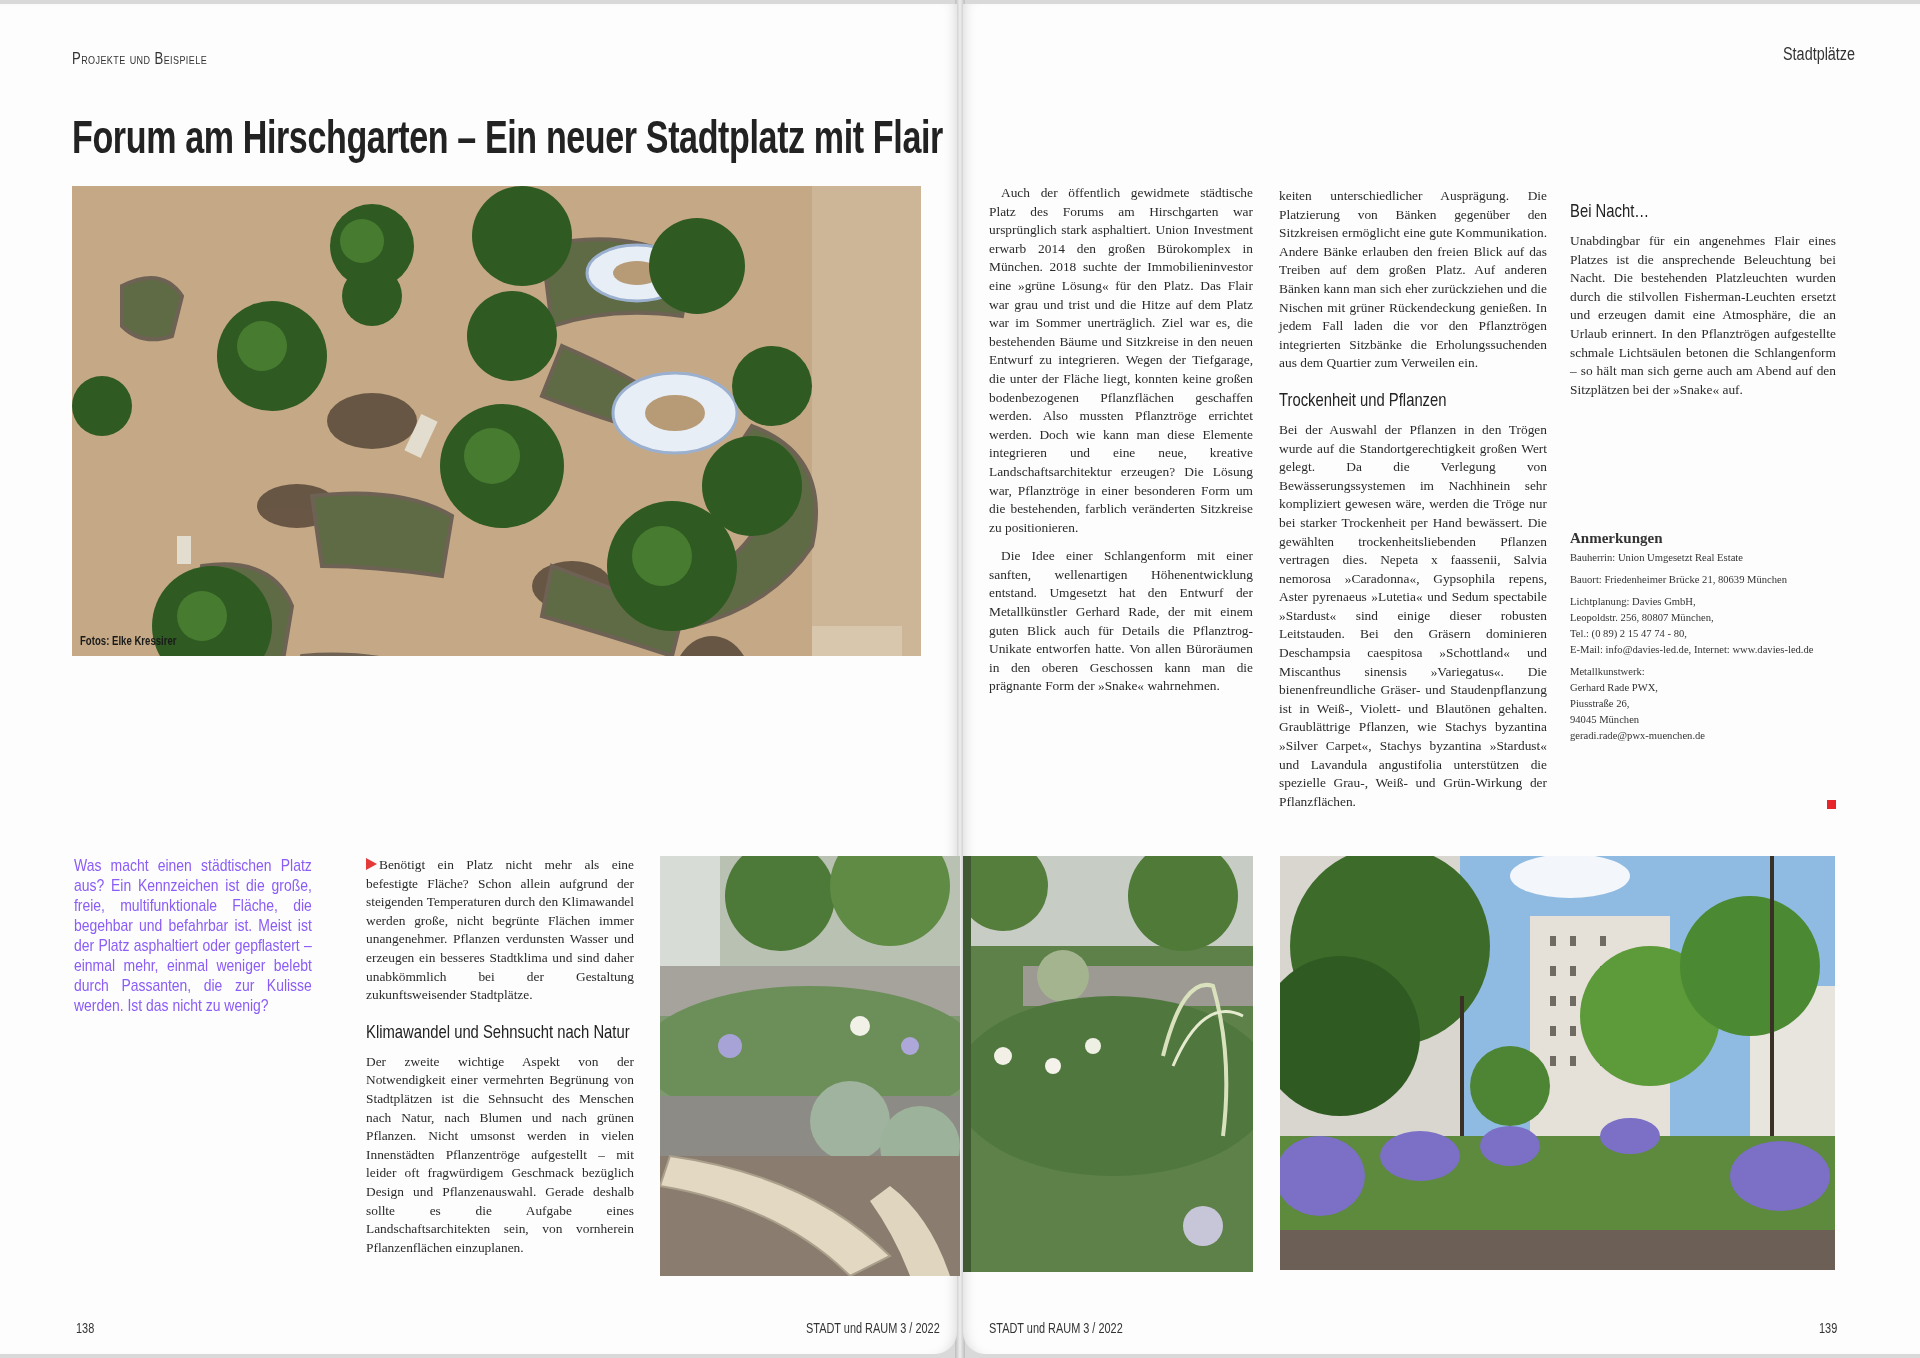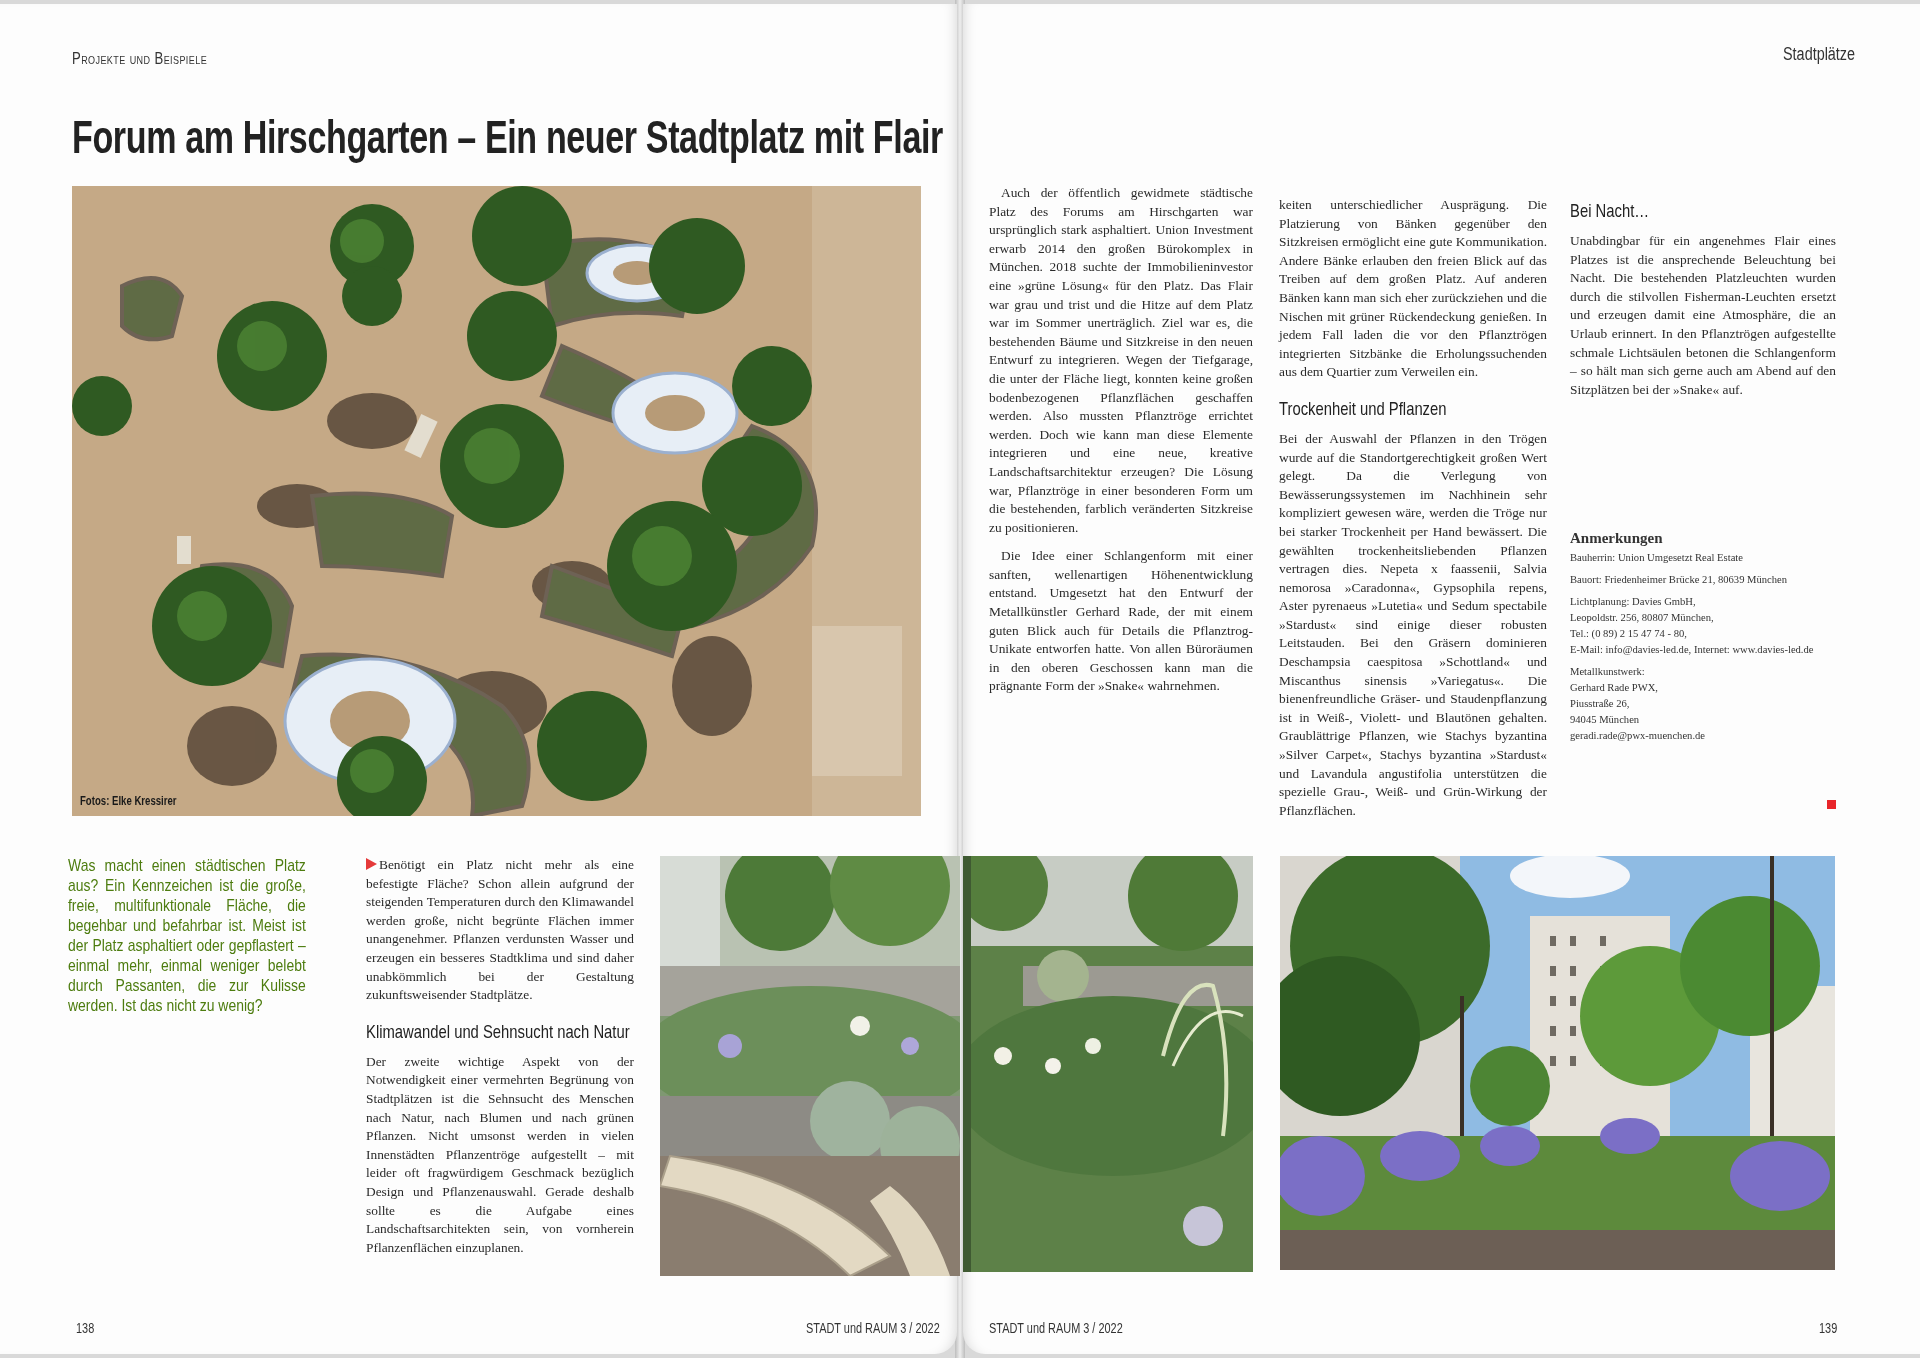--- a/index.html
+++ b/index.html
@@ -18,21 +18,21 @@
 
   .section-label { left:72px; top:46px; font-family:"Liberation Sans", sans-serif; font-size:16px; letter-spacing:.5px; color:#333; font-variant:small-caps; transform:scaleX(.82); transform-origin:left top; }
   .rubric { right:65px; top:40px; font-family:"Liberation Sans", sans-serif; font-size:18px; color:#333; transform:scaleX(.8); transform-origin:right top; }
   .title { left:72px; top:106px; font-family:"Liberation Sans", sans-serif; font-size:46px; font-weight:bold; color:#222; transform:scaleX(.74); transform-origin:left top; white-space:nowrap; letter-spacing:-.5px; }
 
   .body-col { font-size:13.4px; line-height:18.6px; text-align:justify; hyphens:manual; color:#2a2a2a; }
   .body-col p { margin:0 0 10px 0; }
   .body-col p.indent { text-indent:12px; }
   .subhead { font-family:"Liberation Sans", sans-serif; font-size:19px; color:#222; transform:scaleX(.78); transform-origin:left top; white-space:nowrap; margin:18px 0 6px 0; height:24px; }
 
-  .lead { left:68px; top:852px; width:238px; font-family:"Liberation Sans", sans-serif; font-size:17px; line-height:20px; color:#4d7c0f; text-align:justify; }
+  .lead { left:74px; top:852px; width:238px; font-family:"Liberation Sans", sans-serif; font-size:17px; line-height:20px; color:#8b5cf6; text-align:justify; }
   .lead span { display:block; transform:scaleX(.82); transform-origin:left top; width:290px; }
 
   .arrow-marker { display:inline-block; width:0; height:0; border-top:6px solid transparent; border-bottom:6px solid transparent; border-left:11px solid #e53a3a; margin-right:2px; vertical-align:-1px; }
 
   .notes { left:1570px; top:526px; width:260px; font-size:10.6px; line-height:16px; color:#333; }
   .notes .nh { font-weight:bold; font-size:15px; margin-bottom:4px; }
   .notes p { margin:0 0 6px 0; }
   .end-mark { left:1827px; top:800px; width:9px; height:9px; background:#e8252a; }
 
   .folio { font-family:"Liberation Sans", sans-serif; font-size:14px; color:#333; transform:scaleX(.78); transform-origin:left top; white-space:nowrap; top:1316px; }
@@ -42,21 +42,21 @@
 </style>
 </head>
 <body>
 
 <div class="gutter"></div>
 
 <div class="page page-left">
   <div class="abs section-label">Projekte und Beispiele</div>
   <div class="abs title">Forum am Hirschgarten – Ein neuer Stadtplatz mit Flair</div>
 
-  <div class="photo" style="left:72px; top:182px; width:849px; height:630px; background:#c8ad8a;">
+  <div class="photo" style="left:72px; top:182px; width:849px; height:470px; background:#c8ad8a;">
     <svg width="849" height="630" viewBox="0 0 849 630">
       <rect width="849" height="630" fill="#c5a986"></rect>
       <rect x="740" y="0" width="109" height="630" fill="#cdb697"></rect>
       <rect x="740" y="440" width="90" height="150" fill="#d8c6ad"></rect>
 
       <g fill="#4a3b2e" opacity=".75">
         <ellipse cx="300" cy="235" rx="45" ry="28"></ellipse>
         <ellipse cx="225" cy="320" rx="40" ry="22"></ellipse>
         <ellipse cx="420" cy="520" rx="55" ry="35"></ellipse>
         <ellipse cx="160" cy="560" rx="45" ry="40"></ellipse>
@@ -174,21 +174,21 @@
       <circle cx="240" cy="370" r="20" fill="#c7c5d8"></circle>
       <rect x="0" y="0" width="8" height="416" fill="#3f5a32"></rect>
     </svg>
   </div>
 
   <div class="abs body-col" style="left:26px; top:180px; width:264px;">
     <p class="indent">Auch der öffentlich gewidmete städtische Platz des Forums am Hirschgarten war ursprünglich stark asphaltiert. Union Investment erwarb 2014 den großen Bürokomplex in München. 2018 suchte der Immobilieninvestor eine »grüne Lösung« für den Platz. Das Flair war grau und trist und die Hitze auf dem Platz war im Sommer unerträglich. Ziel war es, die bestehenden Bäume und Sitzkreise in den neuen Entwurf zu integrieren. Wegen der Tiefgarage, die unter der Fläche liegt, konnten keine großen bodenbezogenen Pflanzflächen geschaffen werden. Also mussten Pflanztröge errichtet werden. Doch wie kann man diese Elemente integrieren und eine neue, kreative Landschaftsarchitektur erzeugen? Die Lösung war, Pflanztröge in einer besonderen Form um die bestehenden, farblich veränderten Sitzkreise zu positionieren.</p>
     <p class="indent">Die Idee einer Schlangenform mit einer sanften, wellenartigen Höhenentwicklung entstand. Umgesetzt hat den Entwurf der Metallkünstler Gerhard Rade, der mit einem guten Blick auch für Details die Pflanztrog-Unikate entworfen hatte. Von allen Büroräumen in den oberen Geschossen kann man die prägnante Form der »Snake« wahrnehmen.</p>
   </div>
 
-  <div class="abs body-col" style="left:316px; top:192px; width:268px;">
+  <div class="abs body-col" style="left:316px; top:183px; width:268px;">
     <p>keiten unterschiedlicher Ausprägung. Die Platzierung von Bänken gegenüber den Sitzkreisen ermöglicht eine gute Kommunikation. Andere Bänke erlauben den freien Blick auf das Treiben auf dem großen Platz. Auf anderen Bänken kann man sich eher zurückziehen und die Nischen mit grüner Rückendeckung genießen. In jedem Fall laden die vor den Pflanztrögen integrierten Sitzbänke die Erholungssuchenden aus dem Quartier zum Verweilen ein.</p>
     <div class="subhead">Trockenheit und Pflanzen</div>
     <p>Bei der Auswahl der Pflanzen in den Trögen wurde auf die Standortgerechtigkeit großen Wert gelegt. Da die Verlegung von Bewässerungssystemen im Nachhinein sehr kompliziert gewesen wäre, werden die Tröge nur bei starker Trockenheit per Hand bewässert. Die gewählten trockenheitsliebenden Pflanzen vertragen dies. Nepeta x faassenii, Salvia nemorosa »Caradonna«, Gypsophila repens, Aster pyrenaeus »Lutetia« und Sedum spectabile »Stardust« sind einige dieser robusten Leitstauden. Bei den Gräsern dominieren Deschampsia caespitosa »Schottland« und Miscanthus sinensis »Variegatus«. Die bienenfreundliche Gräser- und Staudenpflanzung ist in Weiß-, Violett- und Blautönen gehalten. Graublättrige Pflanzen, wie Stachys byzantina »Silver Carpet«, Stachys byzantina »Stardust« und Lavandula angustifolia unterstützen die spezielle Grau-, Weiß- und Grün-Wirkung der Pflanzflächen.</p>
   </div>
 
   <div class="abs body-col" style="left:607px; top:180px; width:266px;">
     <div class="subhead">Bei Nacht…</div>
     <p>Unabdingbar für ein angenehmes Flair eines Platzes ist die ansprechende Beleuchtung bei Nacht. Die bestehenden Platzleuchten wurden durch die stilvollen Fisherman-Leuchten ersetzt und erzeugen damit eine Atmosphäre, die an Urlaub erinnert. In den Pflanztrögen aufgestellte schmale Lichtsäulen betonen die Schlangenform – so hält man sich gerne auch am Abend auf den Sitzplätzen bei der »Snake« auf.</p>
   </div>
 

